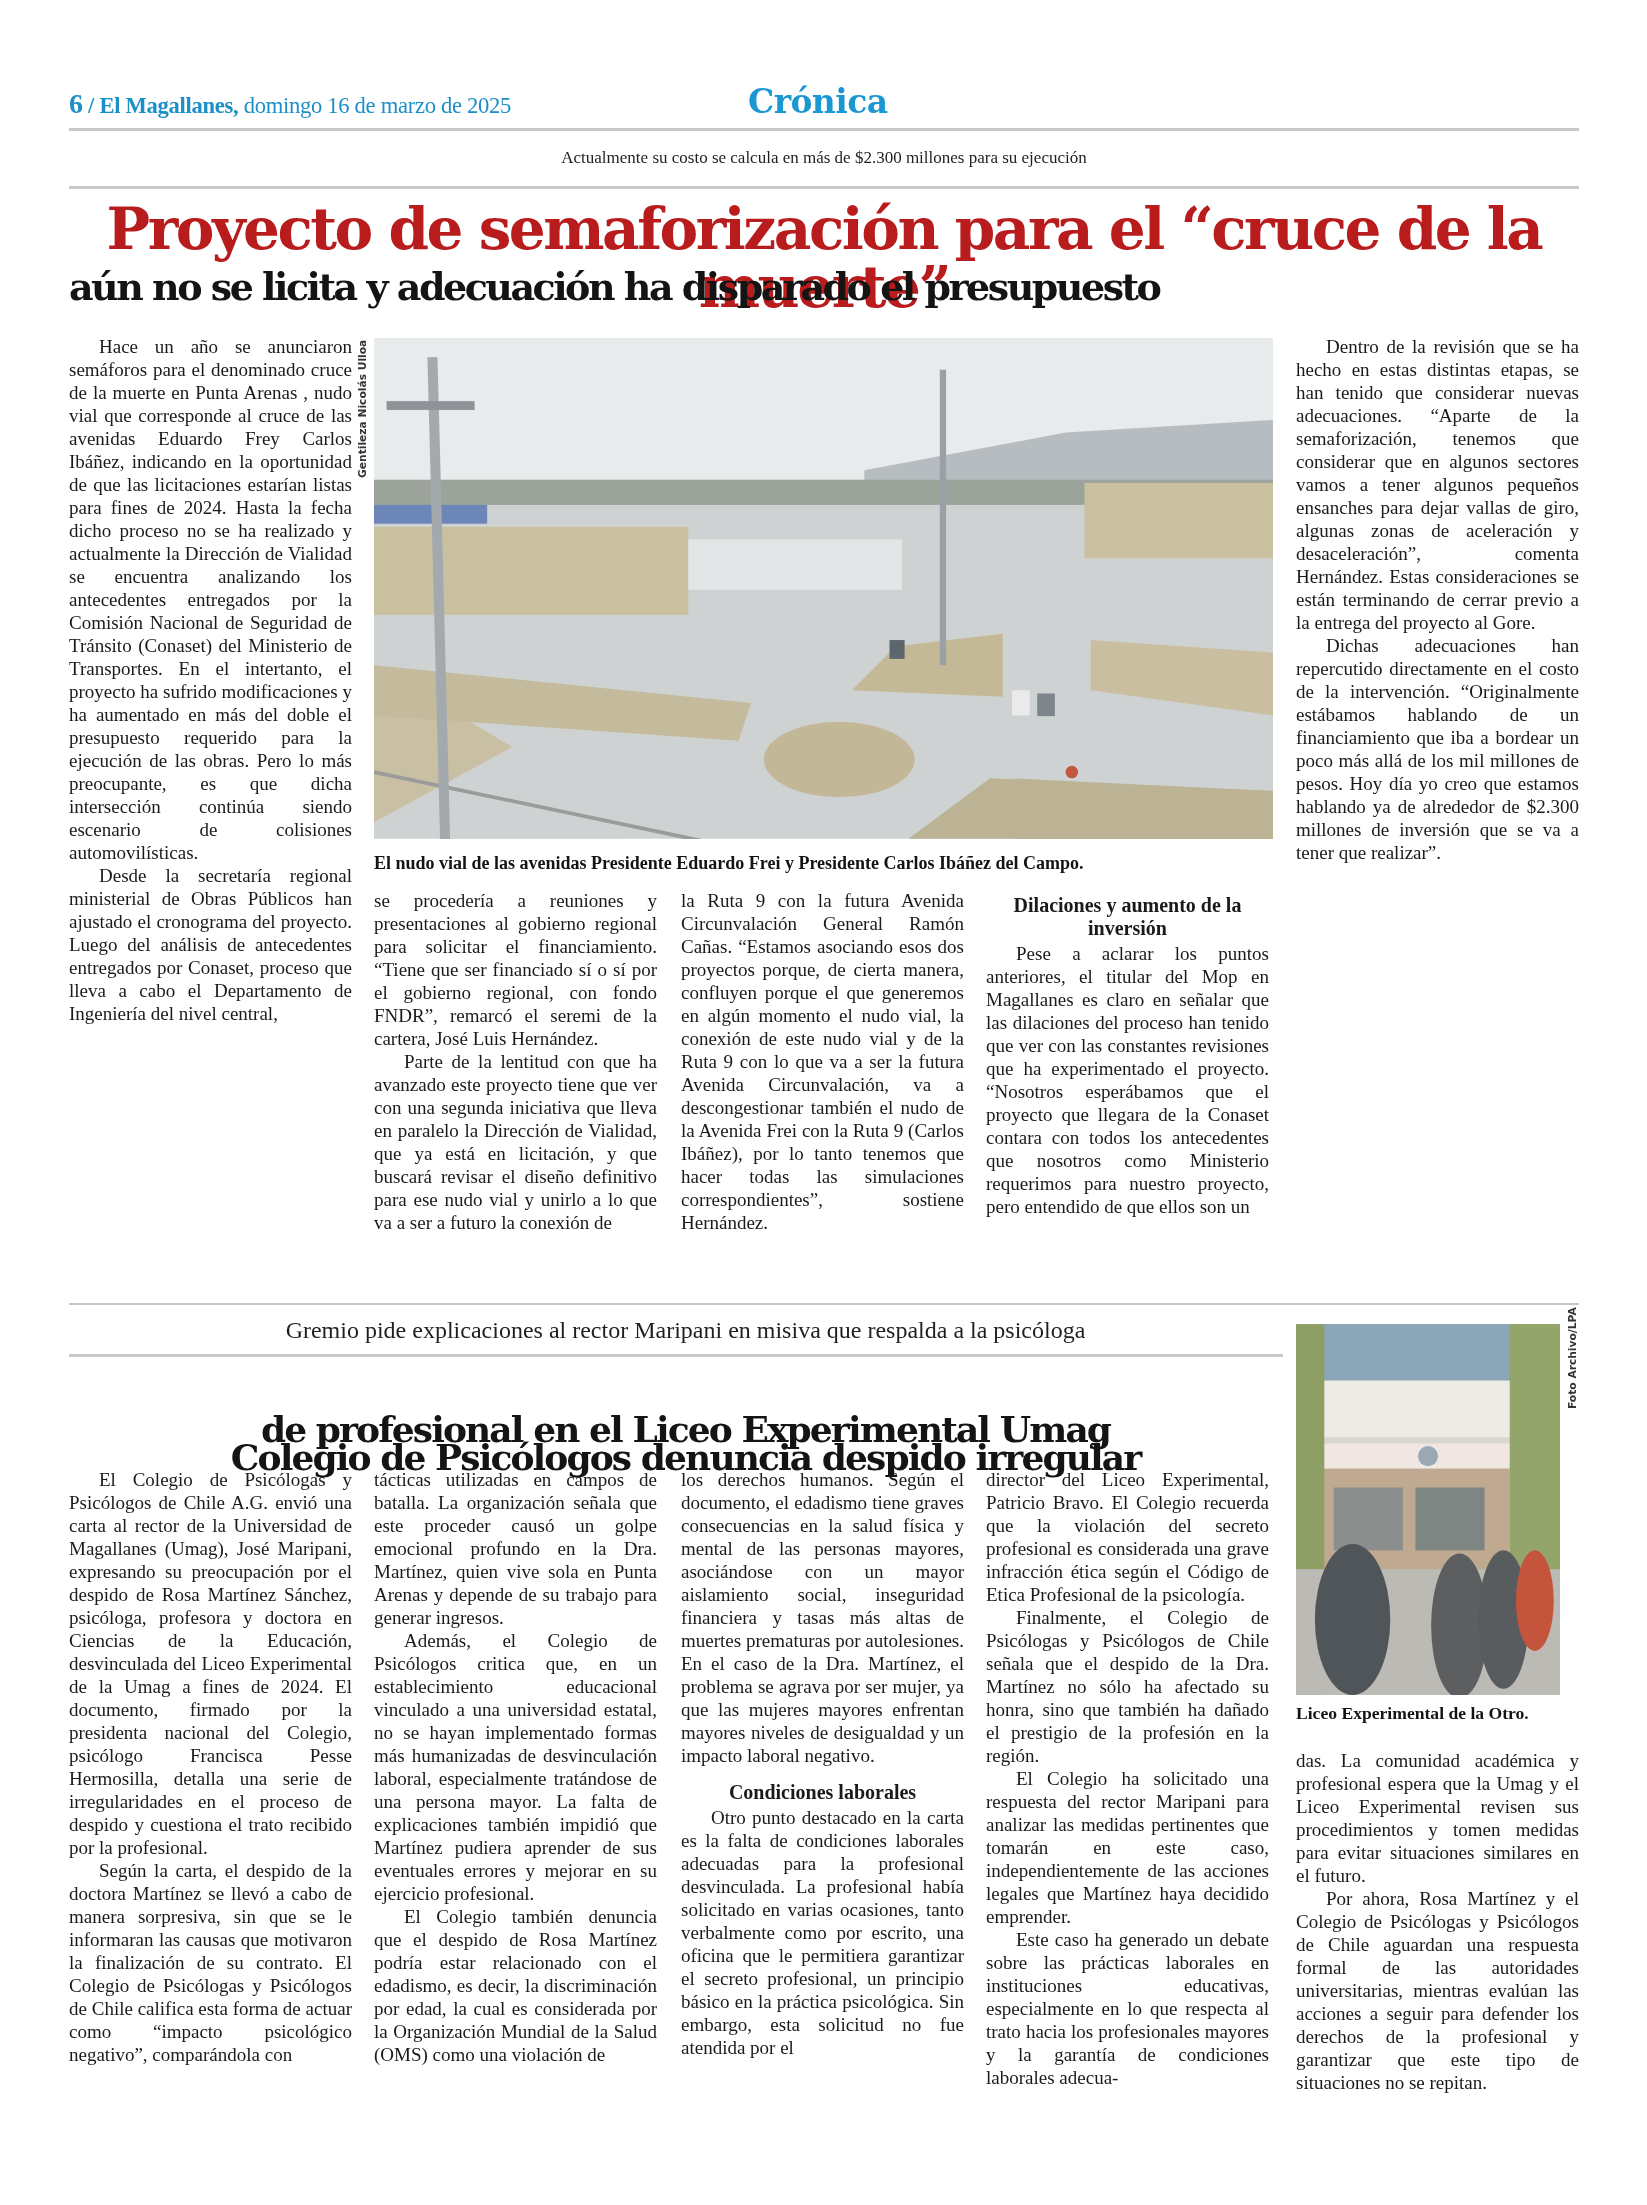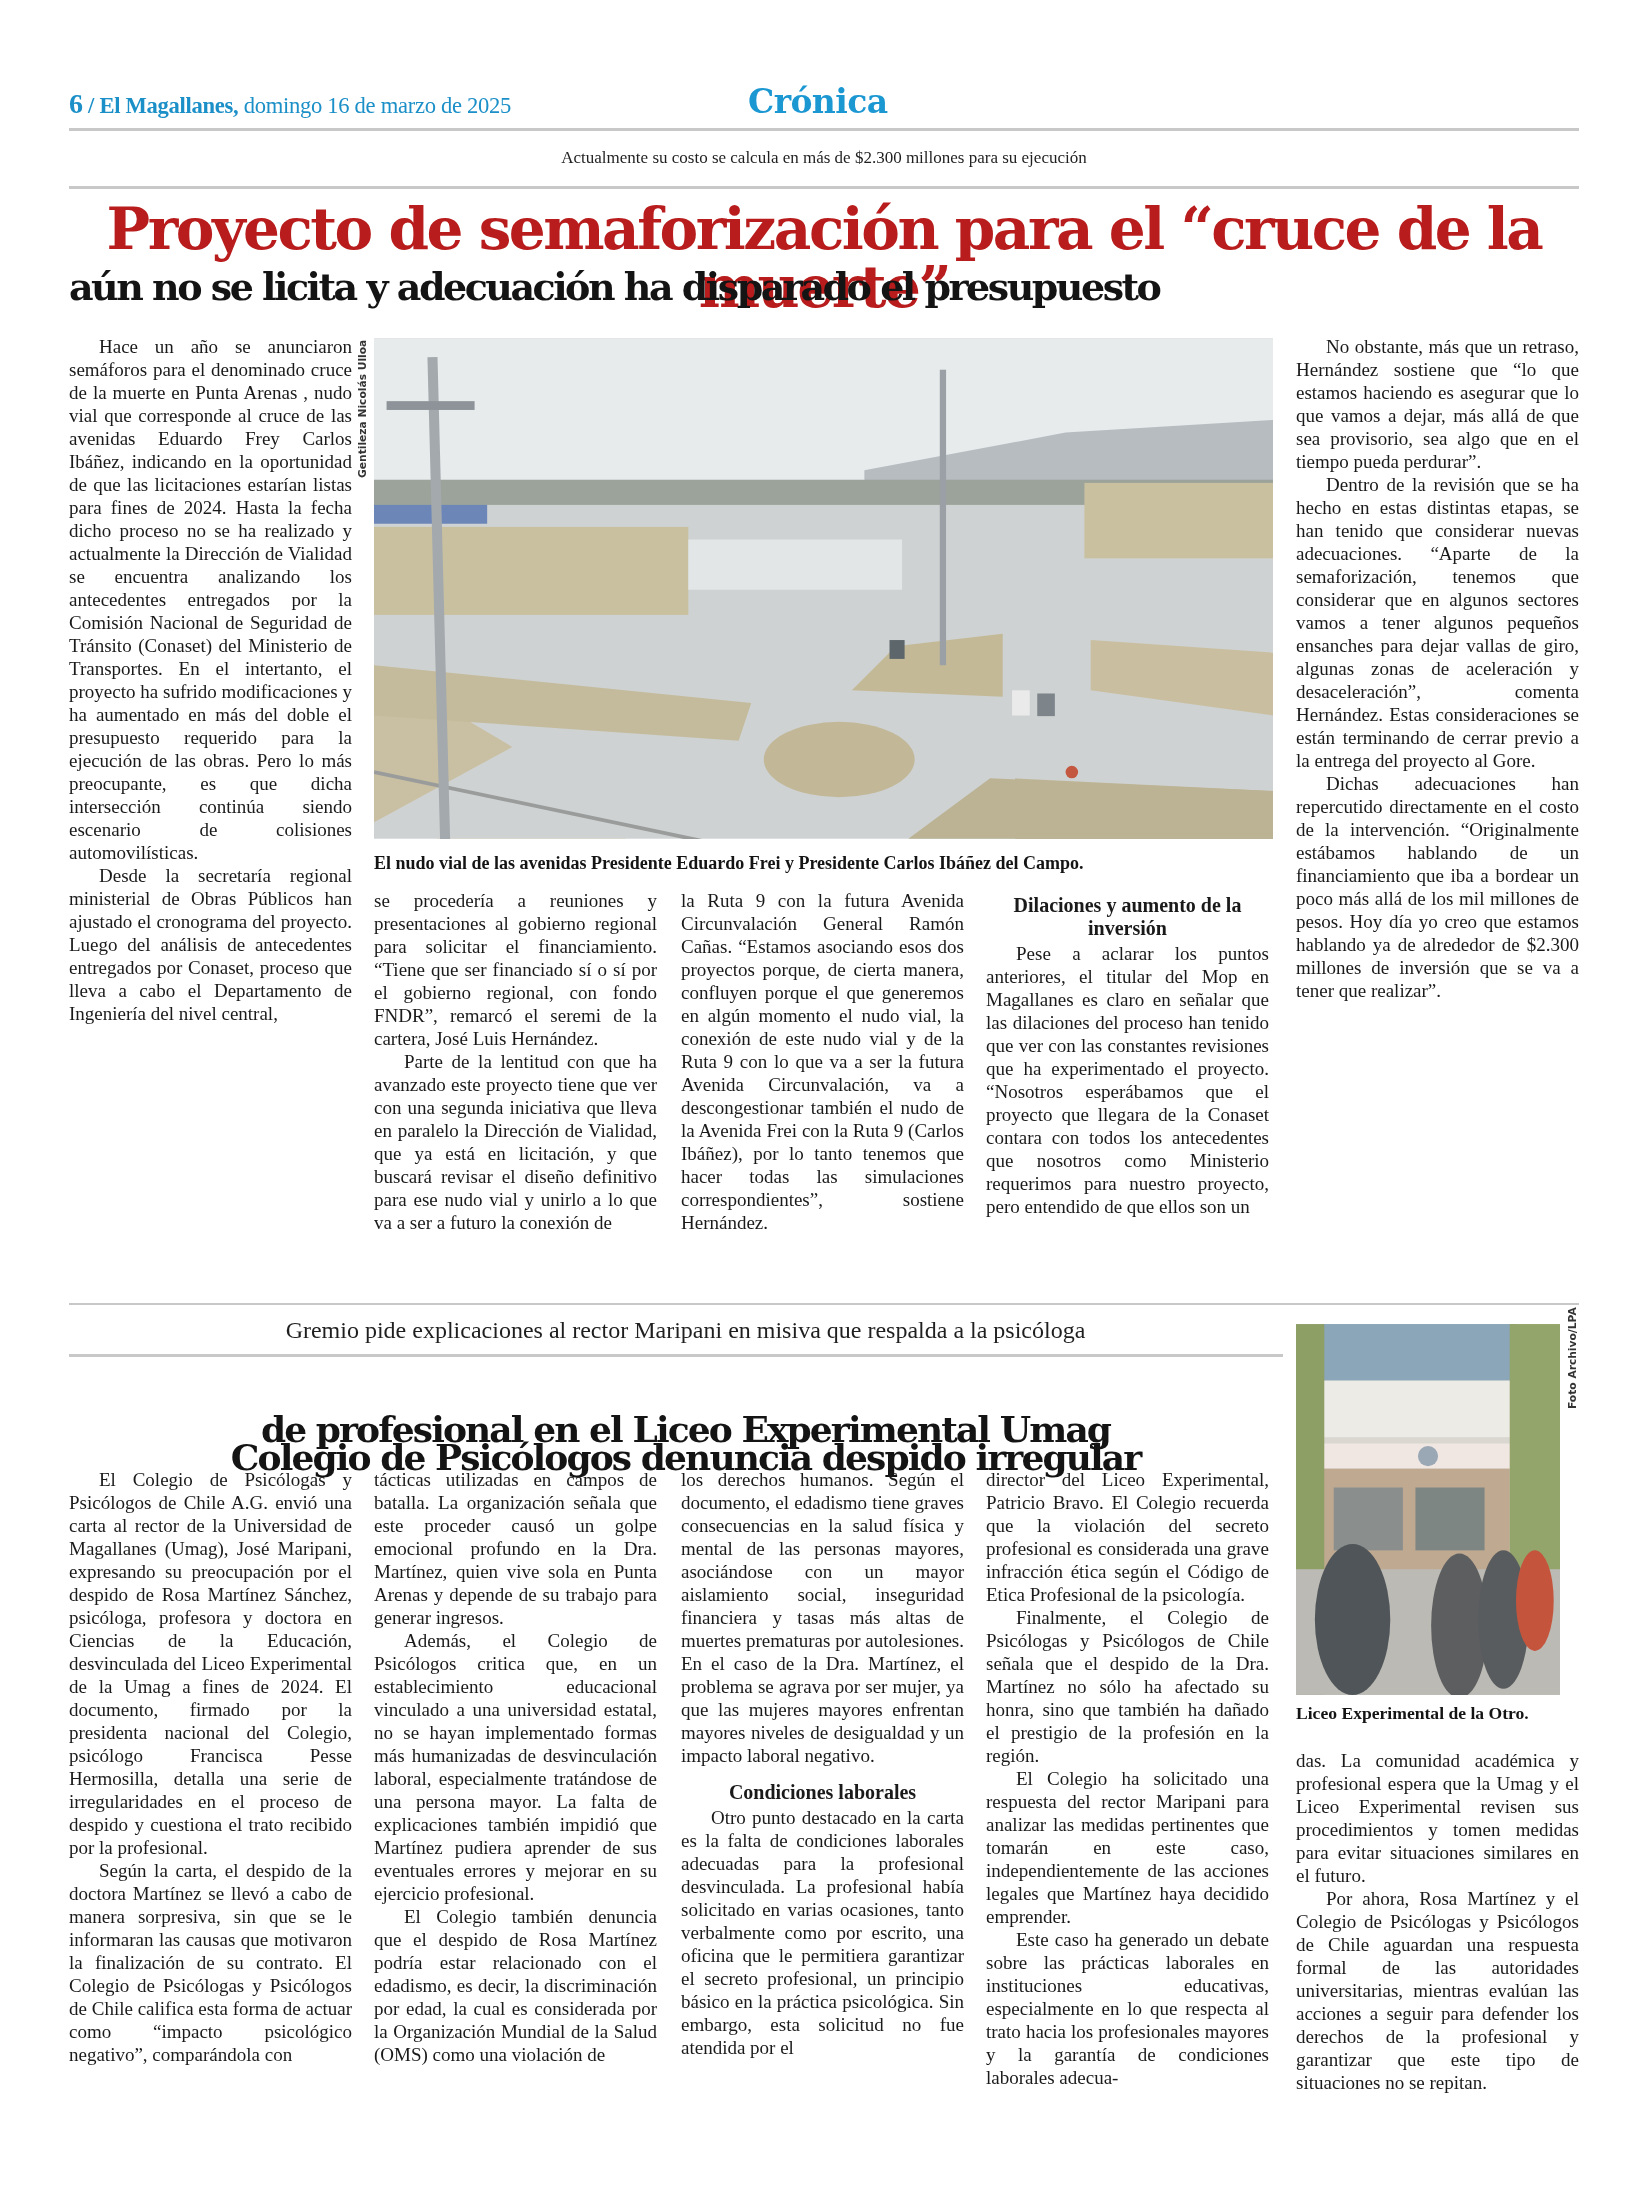--- a/index.html
+++ b/index.html
@@ -95,21 +95,20 @@
 <div class="col" style="left:681px; top:889px; width:283px;">
   <p class="noindent">la Ruta 9 con la futura Avenida Circunvalación General Ramón Cañas. “Estamos asociando esos dos proyectos porque, de cierta manera, confluyen porque el que generemos en algún momento el nudo vial, la conexión de este nudo vial y de la Ruta 9 con lo que va a ser la futura Avenida Circunvalación, va a descongestionar también el nudo de la Avenida Frei con la Ruta 9 (Carlos Ibáñez), por lo tanto tenemos que hacer todas las simulaciones correspondientes”, sostiene Hernández.</p>
 </div>
 
 <div class="col" style="left:986px; top:889px; width:283px;">
   <p class="subhead">Dilaciones y aumento de la inversión</p>
   <p>Pese a aclarar los puntos anteriores, el titular del Mop en Magallanes es claro en señalar que las dilaciones del proceso han tenido que ver con las constantes revisiones que ha experimentado el proyecto. “Nosotros esperábamos que el proyecto que llegara de la Conaset contara con todos los antecedentes que nosotros como Ministerio requerimos para nuestro proyecto, pero entendido de que ellos son un</p>
 </div>
 
 <div class="col" style="left:1296px; top:335px; width:283px;">
-  <p>No obstante, más que un retraso, Hernández sostiene que “lo que estamos haciendo es asegurar que lo que vamos a dejar, más allá de que sea provisorio, sea algo que en el tiempo pueda perdurar”.</p>
   <p>Dentro de la revisión que se ha hecho en estas distintas etapas, se han tenido que considerar nuevas adecuaciones. “Aparte de la semaforización, tenemos que considerar que en algunos sectores vamos a tener algunos pequeños ensanches para dejar vallas de giro, algunas zonas de aceleración y desaceleración”, comenta Hernández. Estas consideraciones se están terminando de cerrar previo a la entrega del proyecto al Gore.</p>
   <p>Dichas adecuaciones han repercutido directamente en el costo de la intervención. “Originalmente estábamos hablando de un financiamiento que iba a bordear un poco más allá de los mil millones de pesos. Hoy día yo creo que estamos hablando ya de alrededor de $2.300 millones de inversión que se va a tener que realizar”.</p>
 </div>
 
 <div class="rule" style="top:1303px; height:1.9px;"></div>
 <div class="kicker" style="top:1317px; width:1233px; font-size:24px;">Gremio pide explicaciones al rector Maripani en misiva que respalda a la psicóloga</div>
 <div class="rule" style="top:1354px; width:1214px;"></div>
 <div class="headline2" style="top:1436px;">Colegio de Psicólogos denuncia despido irregular</div>
 <div class="headline2" style="top:1408px;">de profesional en el Liceo Experimental Umag</div>
 

